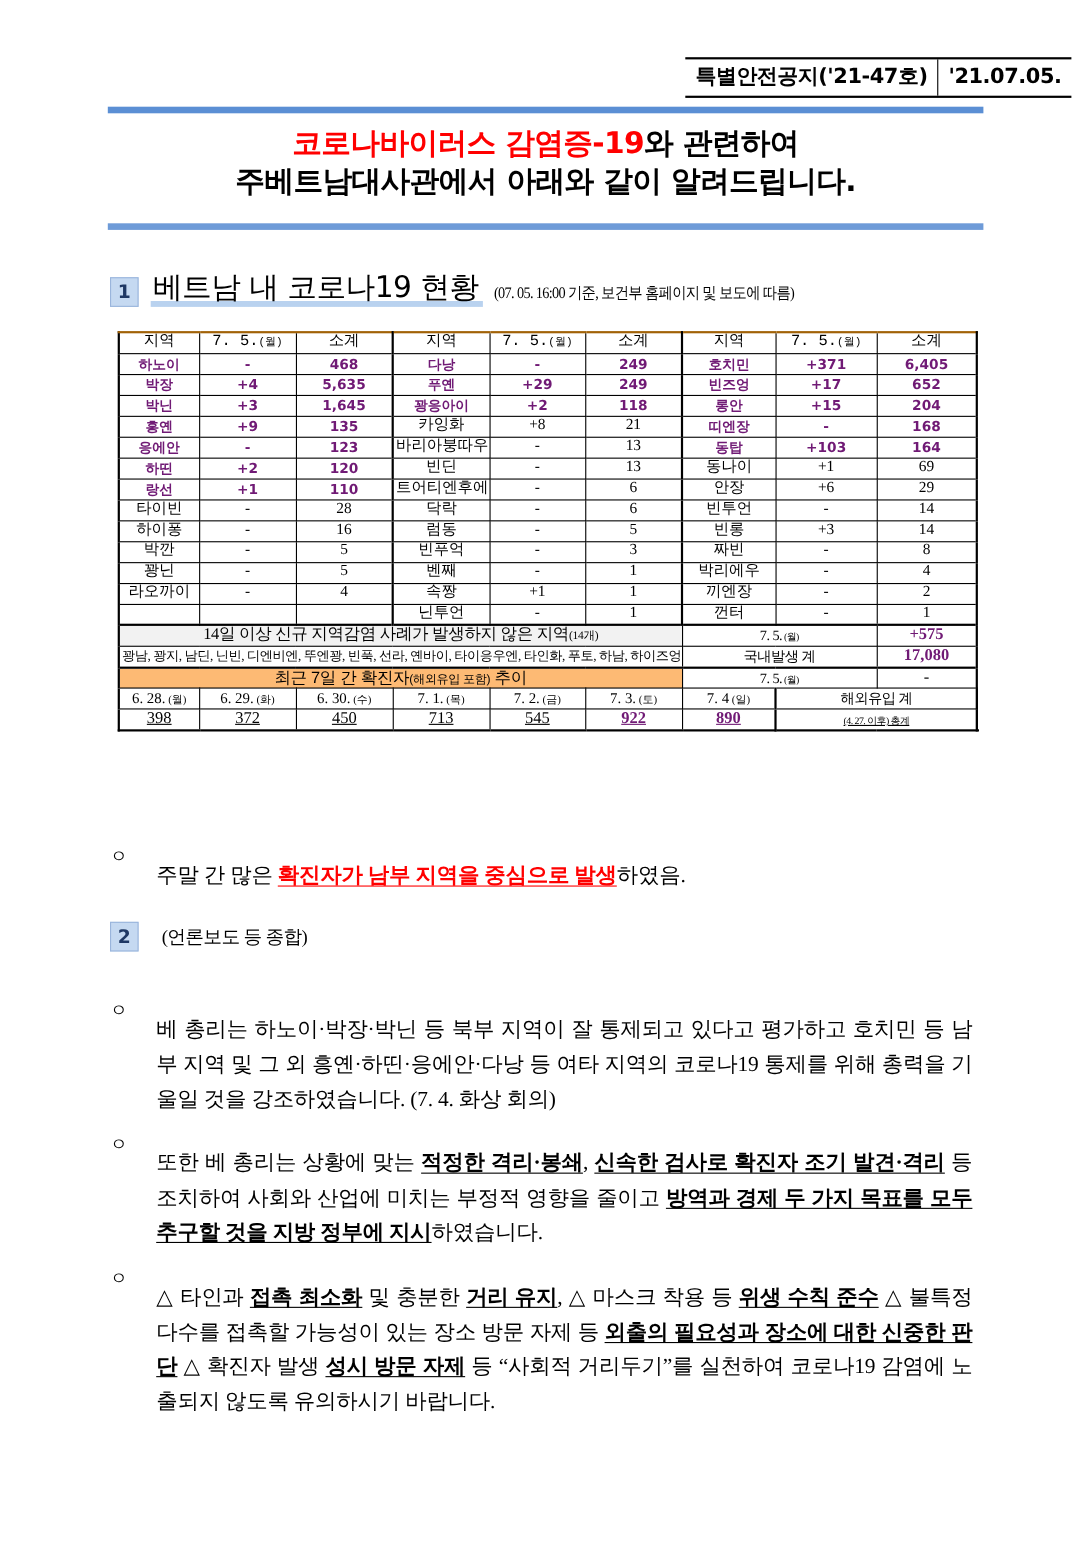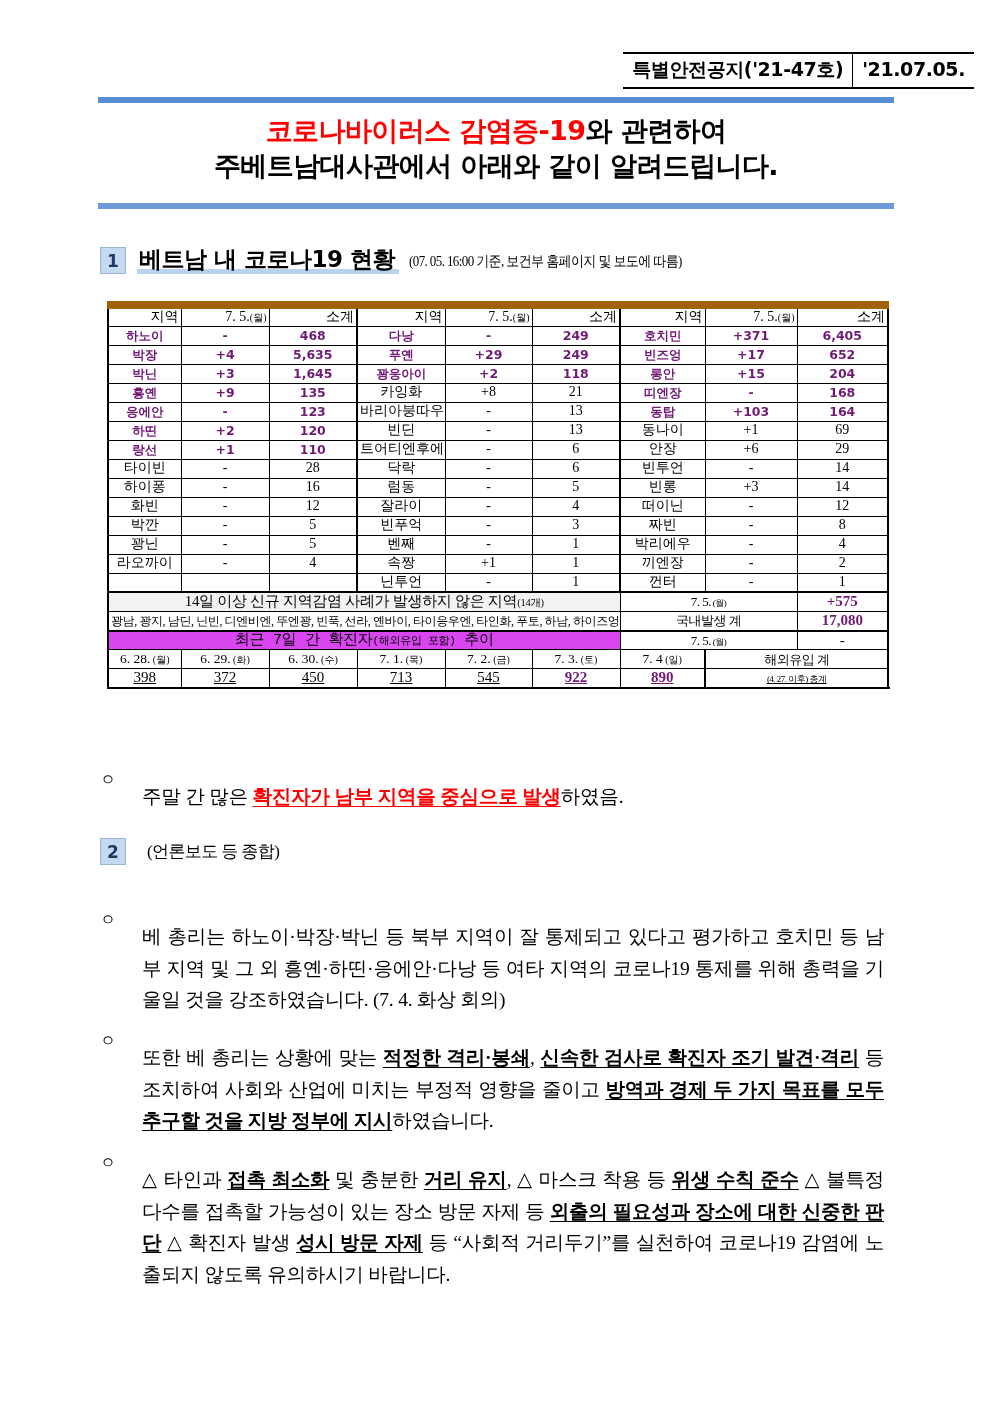--- a/index.html
+++ b/index.html
@@ -82,22 +82,22 @@
     justify-content: center;
     font-family: "DejaVu Sans", sans-serif;
     font-weight: bold;
     font-size: 17px;
     color: #1f3864;
     margin-right: 11px;
     box-sizing: border-box;
   }
   .section-title {
     font-family: "DejaVu Sans", sans-serif;
-    font-weight: bold;
-    font-size: 23px;
+    font-weight: normal;
+    font-size: 27px;
     letter-spacing: -0.5px;
     background: linear-gradient(to top, #b9d2ef 0 5px, transparent 5px 100%);
     padding: 0 4px 2px 2px;
     line-height: 1.15;
   }
   .section-note {
     font-family: "Liberation Serif", serif;
     font-size: 14px;
     margin-left: 10px;
     padding-bottom: 2px;
@@ -128,26 +128,25 @@
     border: 1px solid #000;
     text-align: center;
     padding: 1px 2px;
     height: 19px;
     line-height: 1.05;
     box-sizing: border-box;
     overflow: hidden;
     white-space: nowrap;
   }
   #stats-table .hdr {
-    font-family: Liberation Serif, serif;
+    font-family: Liberation Mono, monospace;
     font-weight: normal;
     font-size: 14px;
-    border-top: 8px solid #a16207;
+    border-top: 2px solid #a16207;
     border-bottom: 1.5px solid #000;
-    text-align: right;
   }
   #stats-table .hdr .sub { font-size: 10px; }
   .grp-start { border-left: 2px solid #000 !important; }
   .grp-end   { border-right: 2px solid #000 !important; }
   .red  { color: #701a75; font-weight: bold; }
   .blk  { color: #000000; font-weight: normal; font-family:"Liberation Serif", serif; font-size: 14px;}
   .empty-cell { border-left: 1px solid #000; border-right: 1px solid #000; }
 
   .sum-label {
     background: #f2f2f2;
@@ -161,22 +160,22 @@
     font-size: 12px;
     letter-spacing: -0.4px;
   }
   .right-lbl {
     font-family: "Liberation Serif", serif;
     font-size: 13px;
     letter-spacing: -0.5px;
   }
   .right-lbl .tiny { font-size: 9px; }
   .trend-hdr {
-    background: #d946ef;
-    font-family: Liberation Mono, monospace;
+    background: #fdba74;
+    font-family: Liberation Sans, sans-serif;
     font-size: 15px;
     letter-spacing: -0.3px;
   }
   .trend-hdr .tiny { font-size: 11px; }
   .date-cell {
     font-family: "Liberation Serif", serif;
     font-size: 13.5px;
     margin-top: 36px;
   }
   .date-cell .tiny { font-size: 10px; }
@@ -360,31 +359,20 @@
       <tr>
         <td class="blk grp-start">하이퐁</td>
         <td class="blk">-</td>
         <td class="blk grp-end">16</td>
         <td class="blk">럼동</td>
         <td class="blk">-</td>
         <td class="blk grp-end">5</td>
         <td class="blk">빈롱</td>
         <td class="blk">+3</td>
         <td class="blk grp-end">14</td>
-      </tr>
-      <tr>
-        <td class="blk grp-start">화빈</td>
-        <td class="blk">-</td>
-        <td class="blk grp-end">12</td>
-        <td class="blk">잘라이</td>
-        <td class="blk">-</td>
-        <td class="blk grp-end">4</td>
-        <td class="blk">떠이닌</td>
-        <td class="blk">-</td>
-        <td class="blk grp-end">12</td>
       </tr>
       <tr>
         <td class="blk grp-start">박깐</td>
         <td class="blk">-</td>
         <td class="blk grp-end">5</td>
         <td class="blk">빈푸억</td>
         <td class="blk">-</td>
         <td class="blk grp-end">3</td>
         <td class="blk">짜빈</td>
         <td class="blk">-</td>

